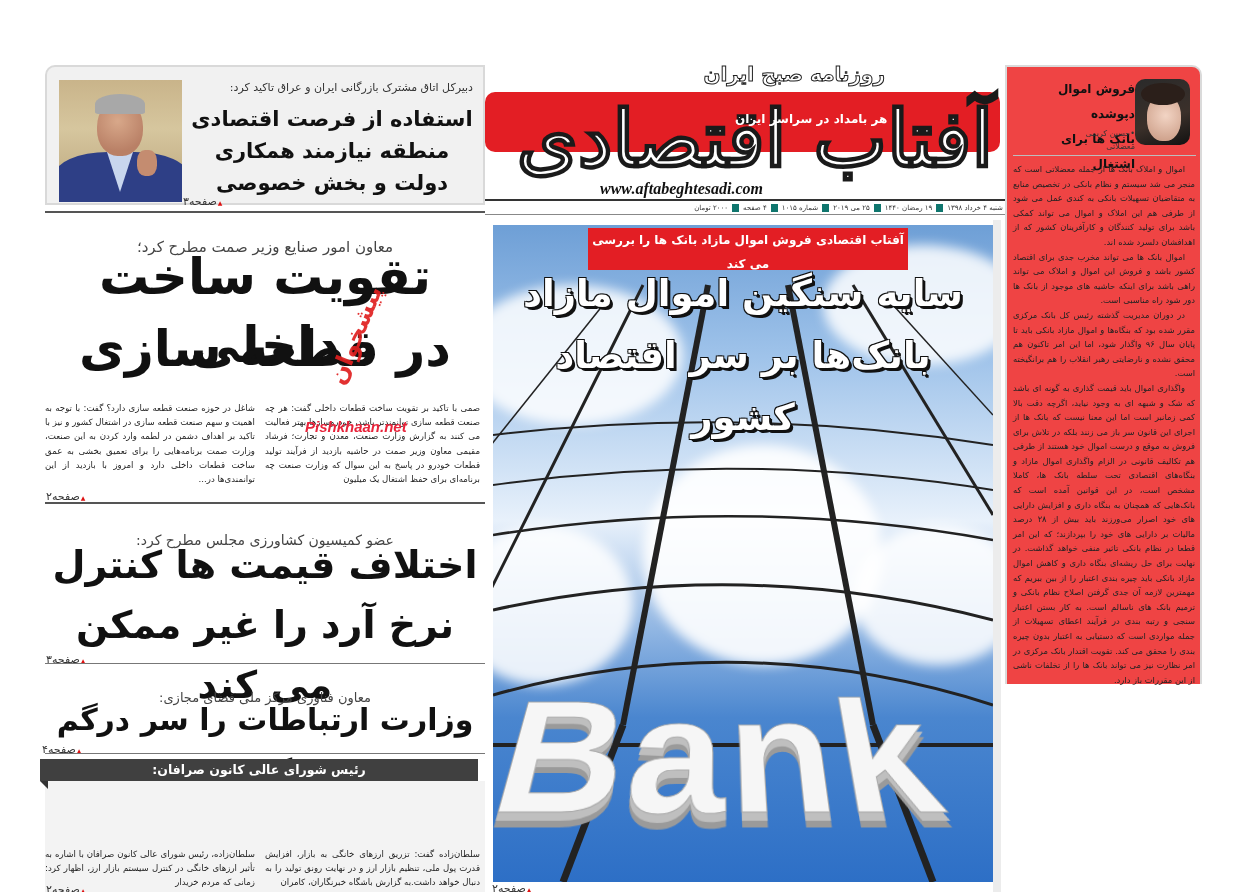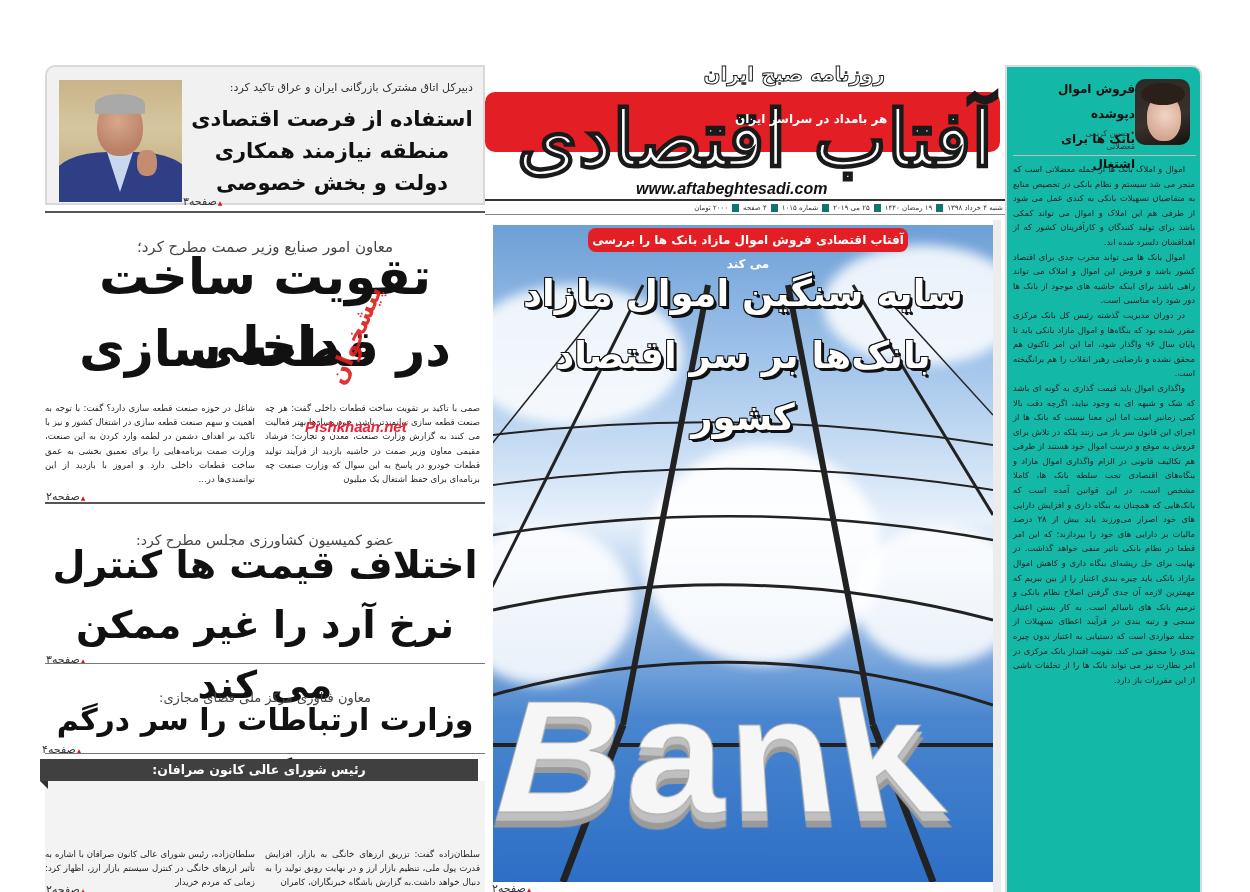--- a/index.html
+++ b/index.html
@@ -10,21 +10,21 @@
   
   .masthead { position: absolute; left: 485px; top: 62px; width: 520px; height: 150px; }
   .mast-tagline { position: absolute; right: 120px; top: 0; font-size: 20px; font-weight: bold; color: #fff;
     -webkit-text-stroke: 1px #222; direction: rtl; font-family: "DejaVu Sans", sans-serif; }
   .mast-band { position: absolute; left: 0; top: 30px; width: 515px; height: 60px; background: #e31e24; border-radius: 10px; }
   .mast-logo { position: absolute; left: 30px; top: 22px; width: 480px; height: 110px; text-align: center;
     font-size: 78px; font-weight: bold; color: #fff; -webkit-text-stroke: 2px #1a1a1a; direction: rtl;
     letter-spacing: 2px; line-height: 110px; font-family: "DejaVu Serif", serif; }
   .mast-sub { position: absolute; left: 250px; top: 50px; font-size: 12px; font-weight: bold; color: #fff; direction: rtl; }
   .mast-url { position: absolute; left: 115px; top: 118px; font-size: 16px; font-weight: bold; font-style: italic;
-    font-family: Liberation Sans, sans-serif; color: #111; margin-left: 36px; }
+    font-family: Liberation Serif, serif; color: #111; }
   .mast-rule { position: absolute; left: 0; top: 137px; width: 520px; height: 2px; background: #333; }
   .mast-date { position: absolute; left: 0; top: 140px; width: 520px; height: 12px; font-size: 7px; direction: rtl;
     color: #333; display: flex; gap: 4px; justify-content: flex-start; padding-right: 2px; align-items: center; }
   .mast-date span { border-left: 7px solid #0f766e; padding-left: 4px; }
   .mast-date span:last-child { border-left: none; }
   .mast-rule2 { position: absolute; left: 0; top: 152px; width: 520px; height: 1px; background: #888; }
 
   
   .lcol { position: absolute; left: 40px; top: 65px; width: 445px; height: 827px; }
   .box-top { position: absolute; left: 5px; top: 0; width: 440px; height: 140px; background: #f1f1f1;
@@ -58,33 +58,33 @@
   .redbar { position: absolute; left: 0; top: 694px; width: 438px; height: 22px; background: #404040; color: #fff;
     text-align: center; font-size: 12.5px; font-weight: bold; line-height: 22px; direction: rtl; }
   .redbar-fold { position: absolute; left: 0; top: 716px; width: 0; height: 0; border-top: 8px solid #333; border-left: 8px solid transparent; }
   .bottom-box { position: absolute; left: 5px; top: 716px; width: 440px; height: 111px; background: #f3f3f3; }
 
   
   .center-img { position: absolute; left: 493px; top: 225px; width: 500px; height: 657px; overflow: hidden;
     background: linear-gradient(180deg, #6e9fd6 0%, #9fc3ea 20%, #e8f1fb 45%, #4a86cf 75%, #2d6fc6 100%); }
   .cloud { position: absolute; border-radius: 50%; background: rgba(255,255,255,.85); filter: blur(6px); }
   .bldg { position: absolute; left: 0; top: 0; width: 500px; height: 657px; }
-  .c-kicker { position: absolute; left: 95px; top: 3px; width: 320px; height: 24px; background: #e31e24; color: #fff;
-    font-size: 12px; font-weight: bold; text-align: center; line-height: 24px; direction: rtl; border-radius: 8px; }
+  .c-kicker { position: absolute; left: 95px; top: 3px; width: 320px; height: 42px; background: #e31e24; color: #fff;
+    font-size: 12px; font-weight: bold; text-align: center; line-height: 24px; direction: rtl; }
   .c-headline { position: absolute; left: 5px; top: 38px; width: 490px; text-align: center; font-size: 37px; font-weight: bold;
     color: #fff; line-height: 62px; direction: rtl;
     text-shadow: 3px 3px 0 #111, -1px -1px 0 #111, 1px -1px 0 #111, -1px 1px 0 #111, 2px 2px 0 #111; }
   .bank-word { position: absolute; left: 10px; top: 430px; font-size: 170px; font-weight: bold; color: #f6f6f6;
     font-family: "Liberation Sans", sans-serif; letter-spacing: 4px; transform: perspective(300px) rotateX(22deg);
     text-shadow: 0 8px 0 #bfbfbf, 0 14px 0 #9a9a9a; -webkit-text-stroke: 1px #aaa; }
   .c-ref { position: absolute; left: 492px; top: 882px; }
   .center-frame-r { position: absolute; left: 993px; top: 220px; width: 8px; height: 672px; background: #ececec; }
 
   
-  .rcol { position: absolute; left: 1005px; top: 65px; width: 197px; height: 827px; background: #14b8a6;
+  .rcol { position: absolute; left: 1005px; top: 65px; width: 197px; height: 619px; background: #ef4444;
     border: 2px solid #dadada; border-bottom: none; border-radius: 0 10px 0 0; }
   .ed-photo { position: absolute; right: 10px; top: 12px; width: 55px; height: 66px; border-radius: 10px; overflow: hidden;
     background: linear-gradient(160deg, #2a2a2a 0%, #3b302a 60%, #111 100%); }
   .ed-photo .face { position: absolute; left: 12px; top: 16px; width: 34px; height: 46px; border-radius: 45%;
     background: radial-gradient(circle at 55% 45%, #f2d4c4 0%, #cfa28c 80%); }
   .ed-photo .hair { position: absolute; left: 6px; top: 4px; width: 44px; height: 22px; border-radius: 50%; background: #2b1f1a; }
   .ed-title { position: absolute; left: 10px; top: 10px; width: 118px; text-align: right; font-size: 12px; font-weight: bold;
     line-height: 25px; direction: rtl; color: #111; }
   .ed-author { position: absolute; left: 10px; top: 60px; width: 118px; text-align: right; font-size: 8px; line-height: 13px; direction: rtl; color: #333; }
   .ed-rule { position: absolute; left: 6px; top: 88px; width: 183px; height: 1px; background: #bdbdbd; }

